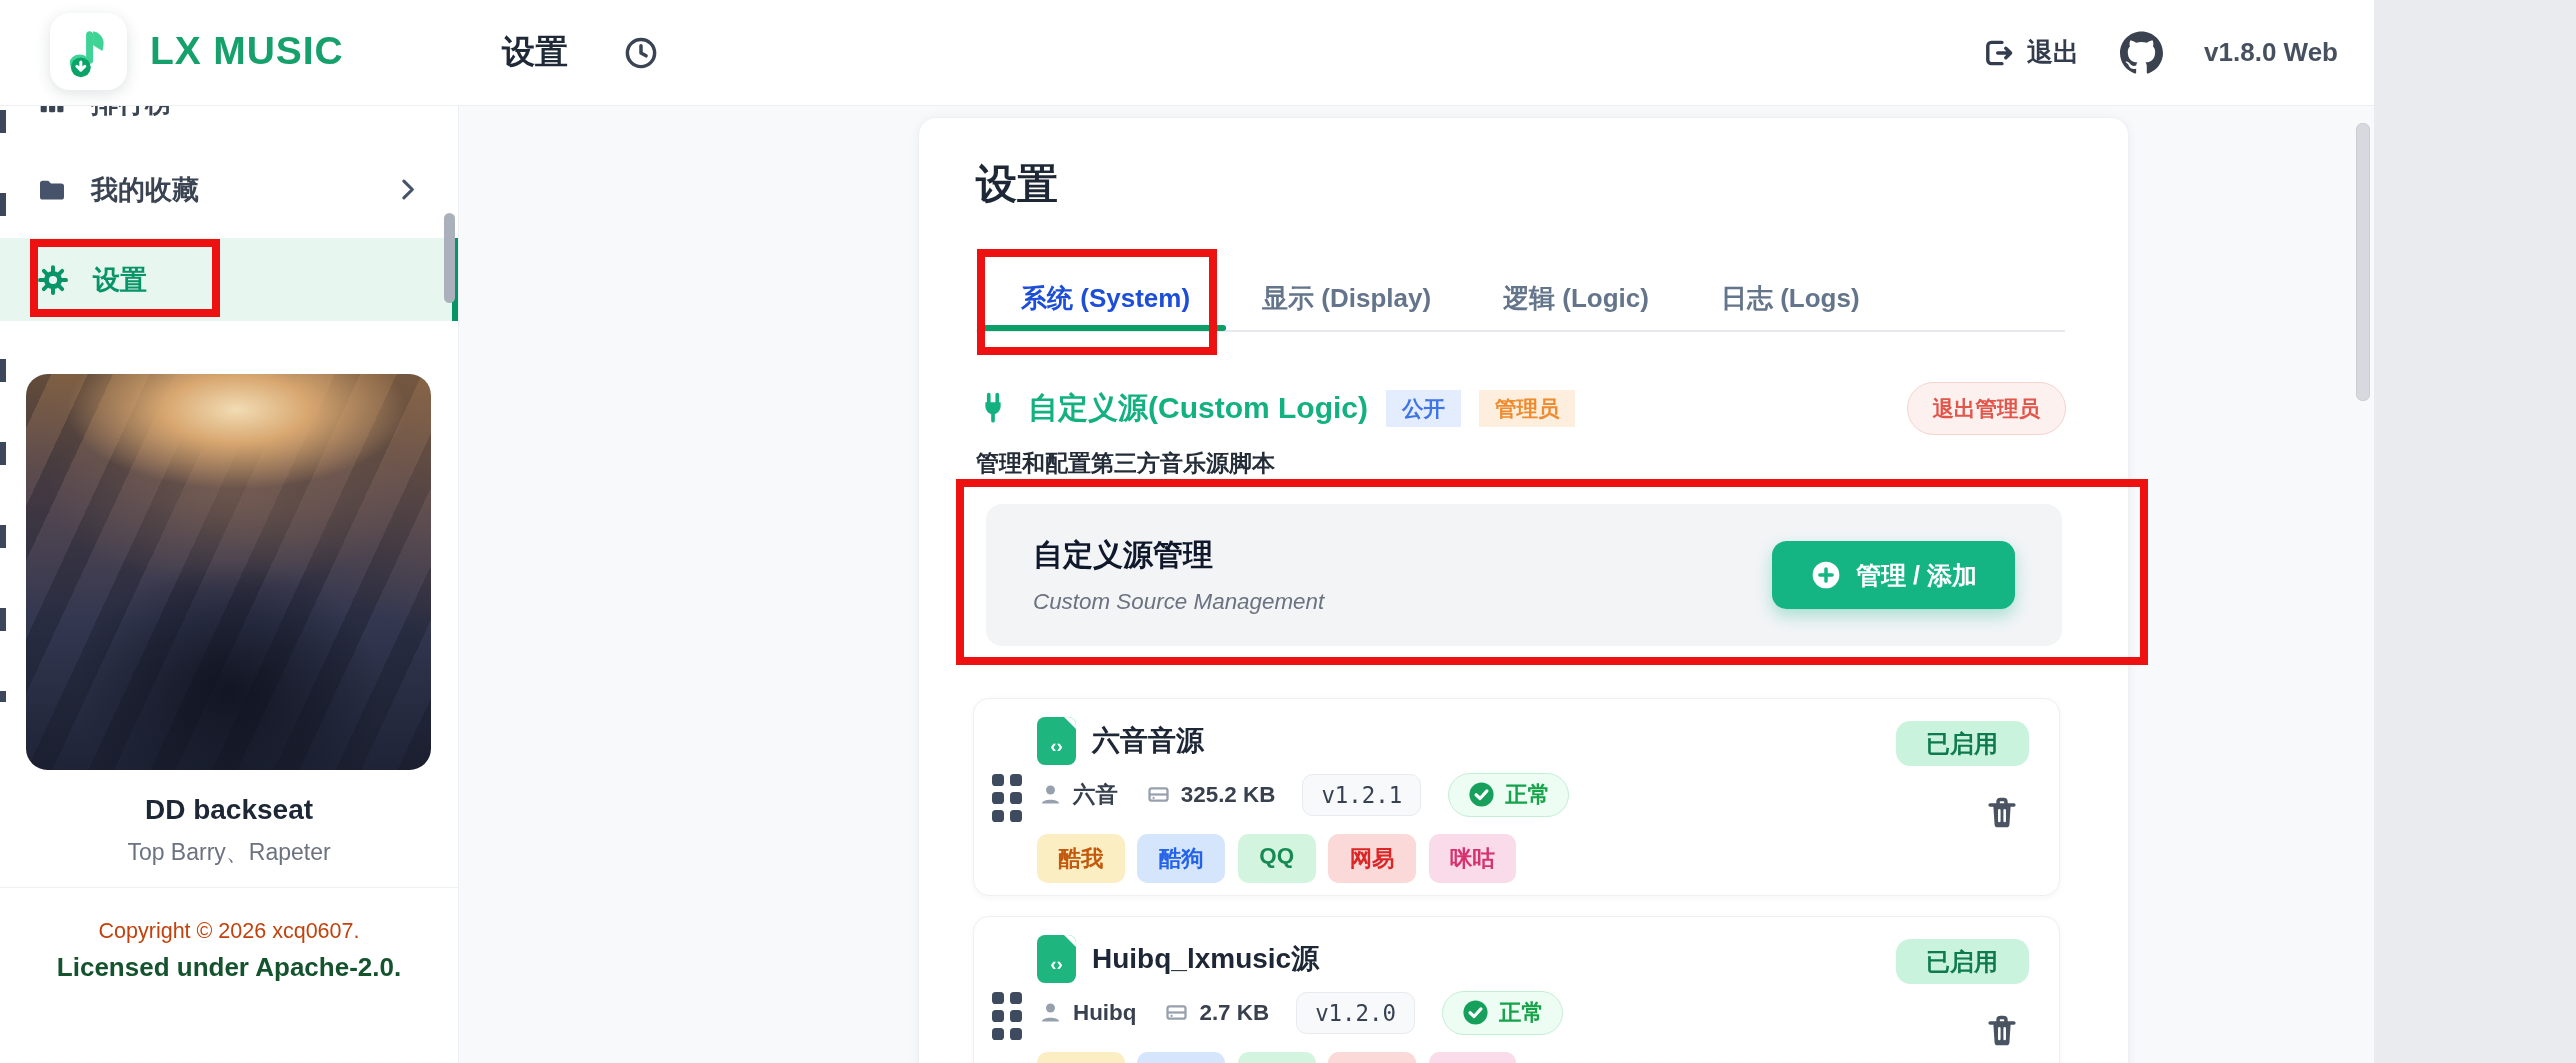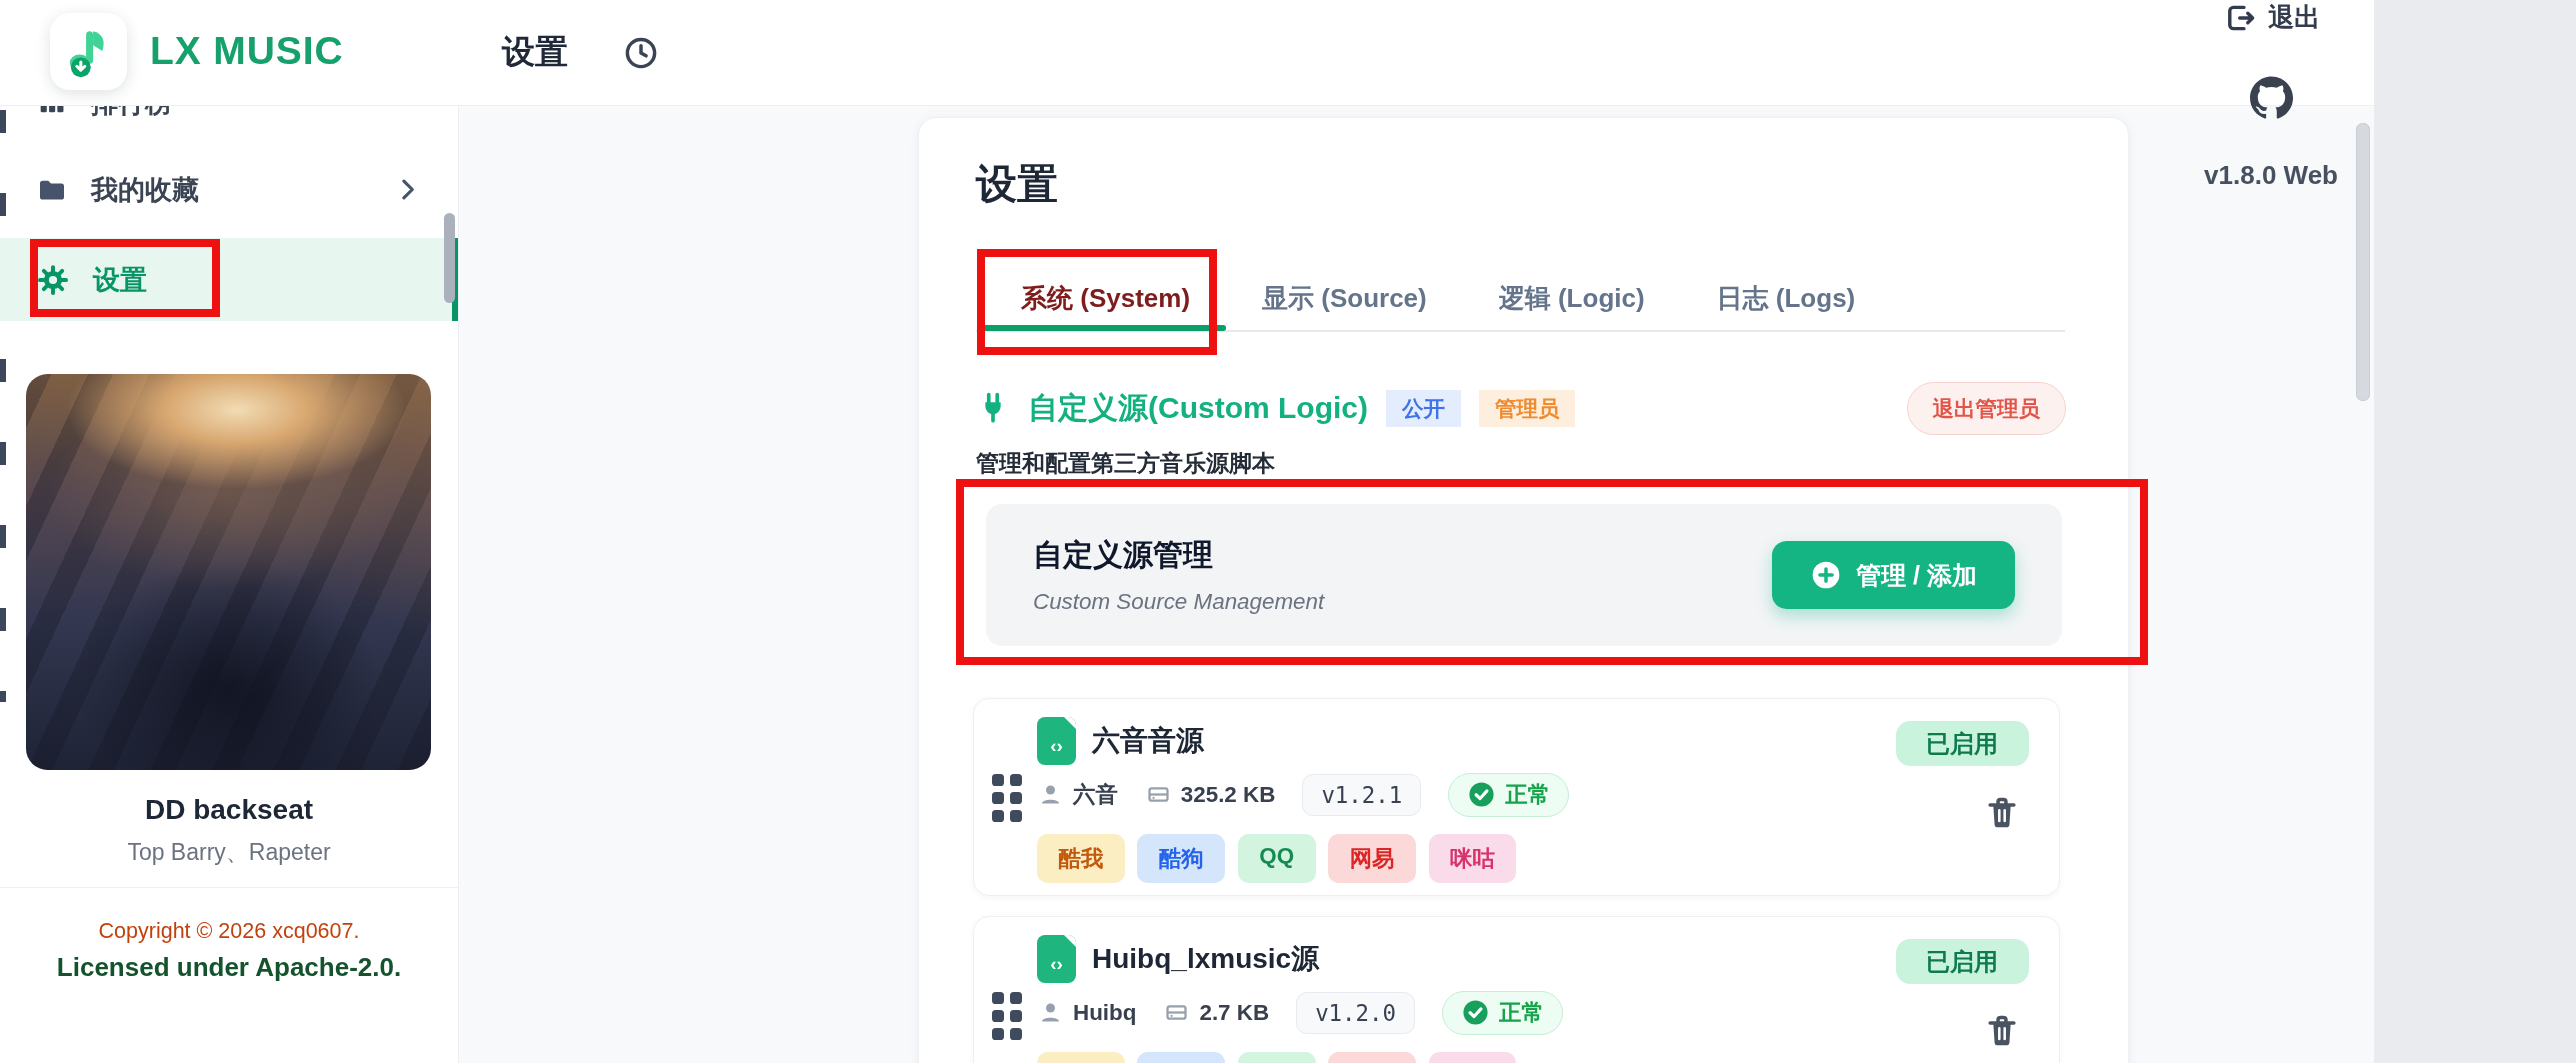--- a/index.html
+++ b/index.html
@@ -9,21 +9,21 @@
     font-family:"Liberation Sans","DejaVu Sans",sans-serif;
     color:#1f2937;
   }
   
   .header{position:absolute;left:0;top:0;right:0;height:105px;background:#fff;border-bottom:1.8px solid #edf0f3;z-index:6;}
   .logo-wrap{position:absolute;left:50px;top:12.6px;display:flex;align-items:center;gap:23px;}
   .logo-badge{width:77px;height:77px;border-radius:20px;background:#fff;box-shadow:0 3.6px 14.4px rgba(30,50,60,.14);display:flex;align-items:center;justify-content:center;}
   .logo-text{font-size:39px;font-weight:800;color:#16a06b;letter-spacing:0.9px;}
   .header-title{position:absolute;left:502px;top:0;height:105px;display:flex;align-items:center;font-size:33px;font-weight:700;color:#1f2937;}
   .header-clock{position:absolute;left:622px;top:34px;}
-  .header-right{position:absolute;right:36px;top:0;height:105px;display:flex;align-items:center;gap:41px;flex-direction:column;}
+  .header-right{position:absolute;right:36px;top:0;height:105px;display:flex;align-items:center;gap:41px;}
   .logout-btn{display:flex;align-items:center;gap:12.6px;font-size:26px;font-weight:600;color:#323c4d;cursor:pointer;}
   .app-version{font-size:26px;color:#46505f;font-weight:600;}
   
   .sidebar{position:absolute;left:0;top:105px;width:458px;bottom:0;background:#fff;border-right:1.8px solid #eceef2;overflow:hidden;z-index:4;}
   .edge-marks{position:absolute;left:0;top:5.4px;width:6.3px;height:592px;background:repeating-linear-gradient(180deg,#3d475b 0 23px,transparent 23px 83px);}
   .side-item{position:absolute;left:0;right:0;height:57px;display:flex;align-items:center;padding:0 36px;gap:23px;font-size:27px;font-weight:700;color:#3b4453;box-sizing:border-box;cursor:pointer;}
   .side-item .spacer{flex:1;}
   .side-item.cut{top:-30.5px;}
   .side-item.fav{top:56px;}
   .side-item.active{top:133px;height:83px;background:#e7f7ef;color:#079467;border-right:6.3px solid #079467;}
@@ -40,21 +40,21 @@
   .np-title{position:absolute;left:0;right:0;top:689px;text-align:center;font-size:28px;font-weight:800;color:#1e2736;}
   .np-artists{position:absolute;left:0;right:0;top:732px;text-align:center;font-size:23px;color:#6b7280;}
   .side-divider{position:absolute;left:0;right:0;top:782px;border-top:1.8px solid #eef1f4;}
   .foot-line1{position:absolute;left:0;right:0;top:814px;text-align:center;font-size:21.5px;color:#c2410c;}
   .foot-line2{position:absolute;left:0;right:0;top:847px;text-align:center;font-size:26px;color:#14532d;font-weight:bold;}
   
   .panel{position:absolute;left:918px;top:117px;width:1209px;height:1005px;background:#fff;border:0.9px solid #eef0f4;border-radius:18px;box-shadow:0 1.8px 10.8px rgba(30,40,60,.05);}
   .page-title{position:absolute;left:57px;top:39px;font-size:41px;font-weight:800;color:#1e2736;}
   .tabs{position:absolute;left:102px;top:163px;display:flex;gap:72px;}
   .tab{font-size:26px;font-weight:600;color:#64748b;cursor:pointer;white-space:nowrap;}
-  .tab.active{color:#7f1d1d;font-weight:700;}
+  .tab.active{color:#1d4ed8;font-weight:700;}
   .tab-track{position:absolute;left:57px;top:212px;width:1089px;height:1.8px;background:#e7e9ee;}
   .tab-underline{position:absolute;left:59px;top:207px;width:248px;height:6.3px;border-radius:2.7px;background:#0a9e69;}
   .section-row{position:absolute;left:57px;top:264px;width:1090px;display:flex;align-items:center;gap:18px;}
   .section-title{font-size:30px;font-weight:800;color:#13b180;white-space:nowrap;}
   .badge{font-size:21.5px;font-weight:700;border-radius:0;padding:4px 16px;white-space:nowrap;}
   .badge.public{background:#e3edfd;color:#3f74e8;}
   .badge.admin{background:#fdeedd;color:#ef8b2f;}
   .exit-admin{margin-left:auto;font-size:21.5px;font-weight:600;color:#e25549;background:#fdf1f0;border:1.8px solid #f6d2cd;border-radius:896px;padding:10.8px 25px;cursor:pointer;white-space:nowrap;}
   .section-desc{position:absolute;left:57px;top:330px;font-size:23px;font-weight:700;color:#242c38;}
   
@@ -193,21 +193,21 @@
     <div class="side-divider"></div>
     <div class="foot-line1">Copyright © 2026 xcq0607.</div>
     <div class="foot-line2">Licensed under Apache-2.0.</div>
   </div>
 
   <div class="panel">
     <div class="page-title">设置</div>
 
     <div class="tabs">
       <div class="tab active">系统 (System)</div>
-      <div class="tab">显示 (Source)</div>
+      <div class="tab">显示 (Display)</div>
       <div class="tab">逻辑 (Logic)</div>
       <div class="tab">日志 (Logs)</div>
     </div>
     <div class="tab-track"></div>
     <div class="tab-underline"></div>
 
     <div class="section-row">
       <span>
         <svg viewBox="0 0 24 24" width="34" height="34">
           <path d="M9 2.5 V8 M15 2.5 V8" stroke="#13b180" stroke-width="2.6" stroke-linecap="round" fill="none"></path>

